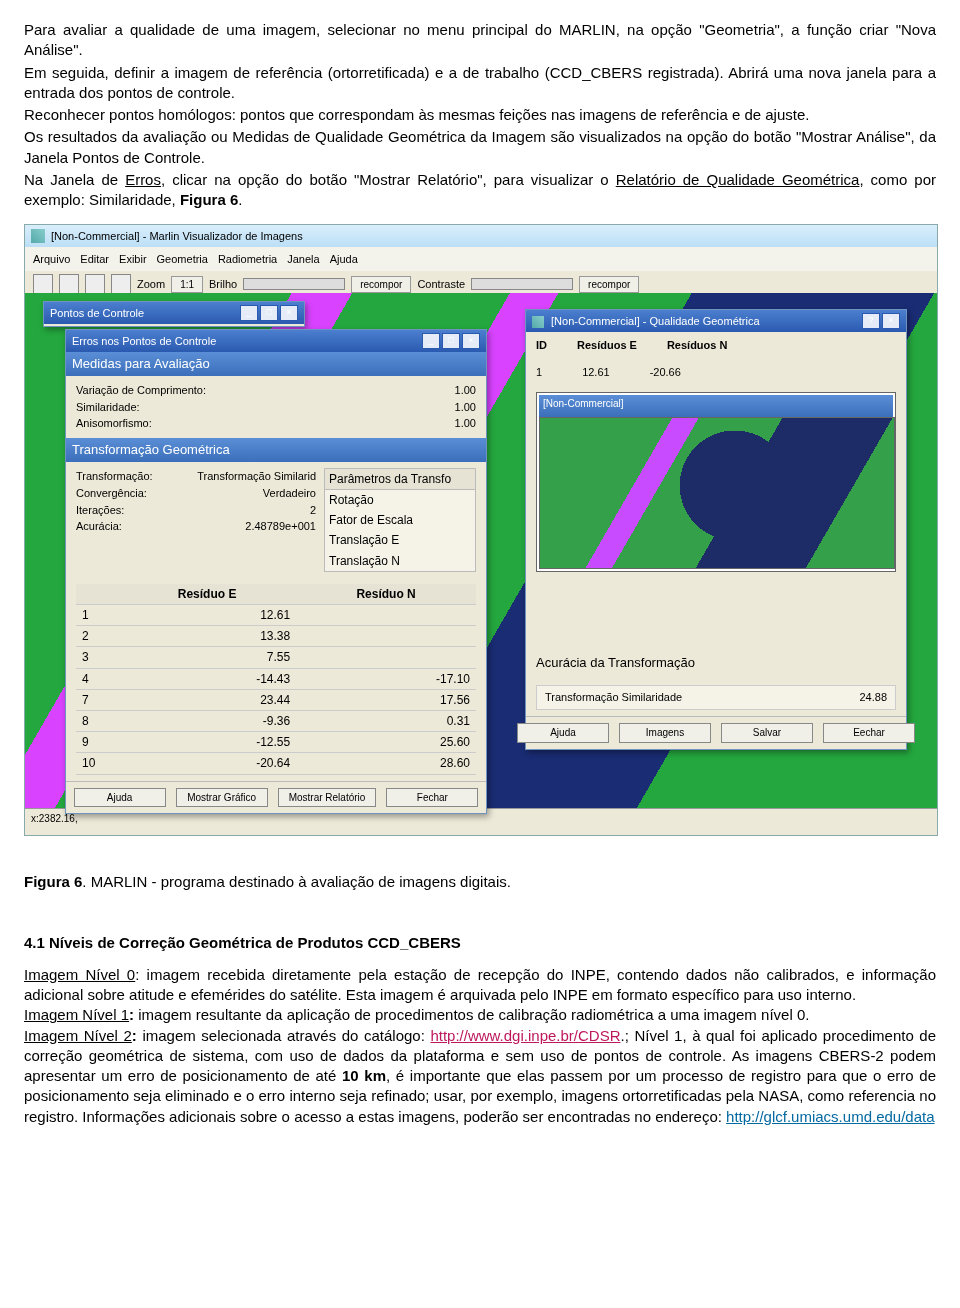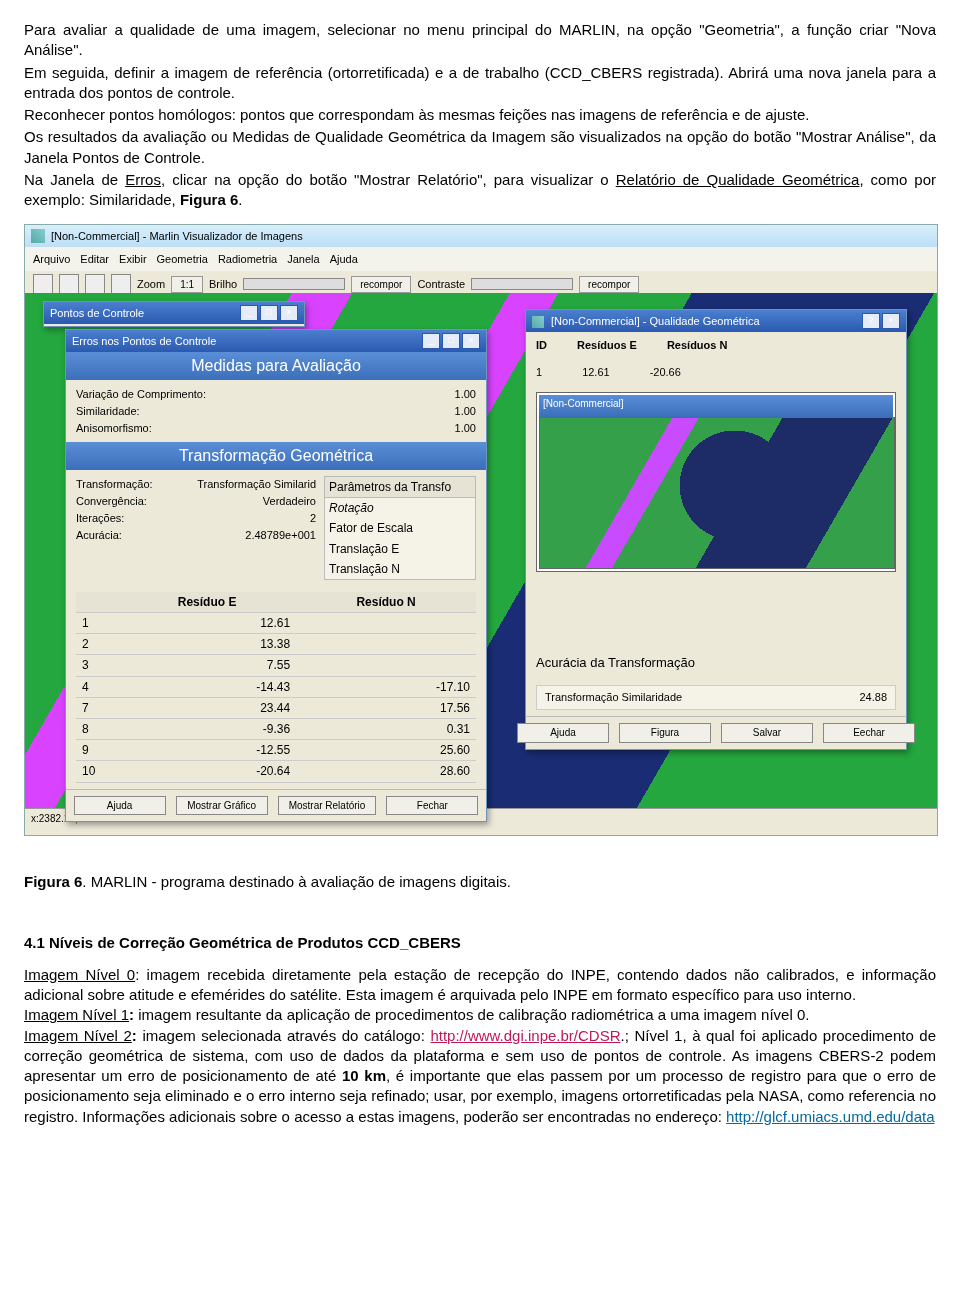--- a/index.html
+++ b/index.html
@@ -124,22 +124,21 @@
     display: flex;
     gap: 10px;
     justify-content: center;
     padding: 6px;
     border-top: 1px solid #bbb;
   }
   .sec-hdr {
     background: linear-gradient(#5a8ed6,#3c6fba);
     color: #fff;
     padding: 3px 6px;
-    font-size: 16px;
-    text-align: center;
+    font-size: 13px;
   }
   .pad { padding: 6px 10px; }
   .row { display: flex; justify-content: space-between; padding: 1px 0; }
   table.resid {
     border-collapse: collapse;
     width: 100%;
     font-size: 12px;
   }
   table.resid th, table.resid td {
     border-bottom: 1px solid #ccc;
@@ -253,21 +252,21 @@
             <span>Iterações:</span>
             <span>2</span>
           </div>
         <div class="row">
             <span>Acurácia:</span>
             <span>2.48789e+001</span>
           </div>
       </div>
       <div style="width:150px; border:1px solid #bbb; background:#f5f3e8; font-size:12px;">
         <div style="border-bottom:1px solid #bbb; padding:2px 4px; background:#e6e3d4;">Parâmetros da Transfo</div>
-        <div style="padding:2px 4px;font-style:italic;">Rotação</div>
+        <div style="padding:2px 4px;">Rotação</div>
         <div style="padding:2px 4px;">Fator de Escala</div>
         <div style="padding:2px 4px;">Translação E</div>
         <div style="padding:2px 4px;">Translação N</div>
       </div>
     </div>
     <div class="pad">
       <table class="resid">
         <thead>
             <tr>
           <th style="width:30px;"></th>
@@ -357,21 +356,21 @@
     <div style="height:70px;"></div>
     <div class="pad">
       <div style="font-size:13px; margin-bottom:14px;">Acurácia da Transformação</div>
       <div class="row" style="background:#f5f3e8; border:1px solid #ccc; padding:4px 8px;">
         <span>Transformação Similaridade</span>
         <span>24.88</span>
       </div>
     </div>
     <div class="dlg-foot">
       <span class="dlg-btn">Ajuda</span>
-      <span class="dlg-btn">Figura</span>
+      <span class="dlg-btn">Imagens</span>
       <span class="dlg-btn">Salvar</span>
       <span class="dlg-btn">Eechar</span>
     </div>
   </div>
 </div>
 
 <p class="fig-caption">
   <span class="bold">Figura 6</span><span>. MARLIN - programa destinado à avaliação de imagens digitais.</span>
 </p>
 

